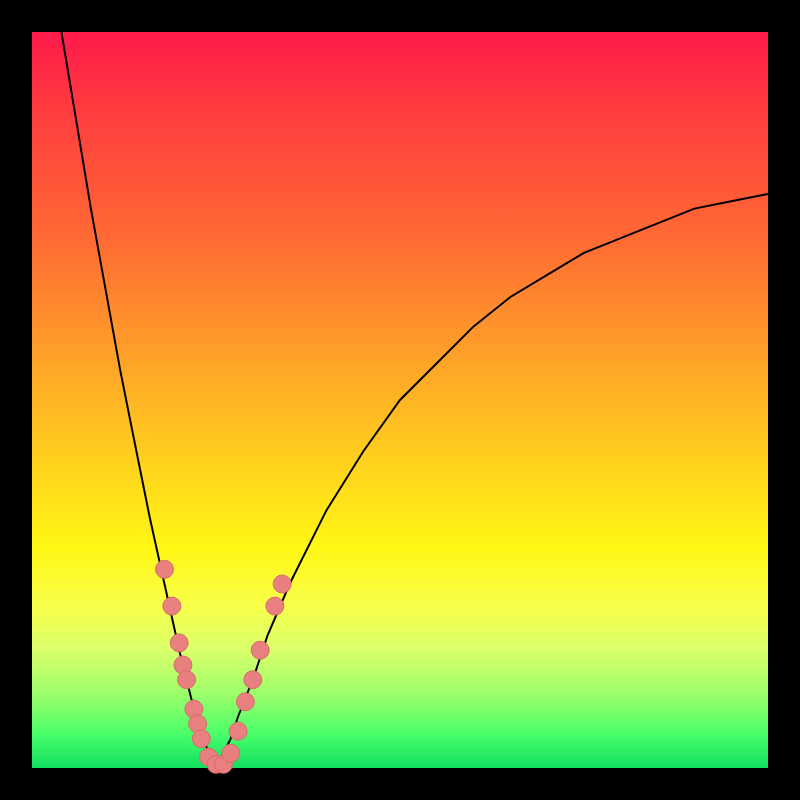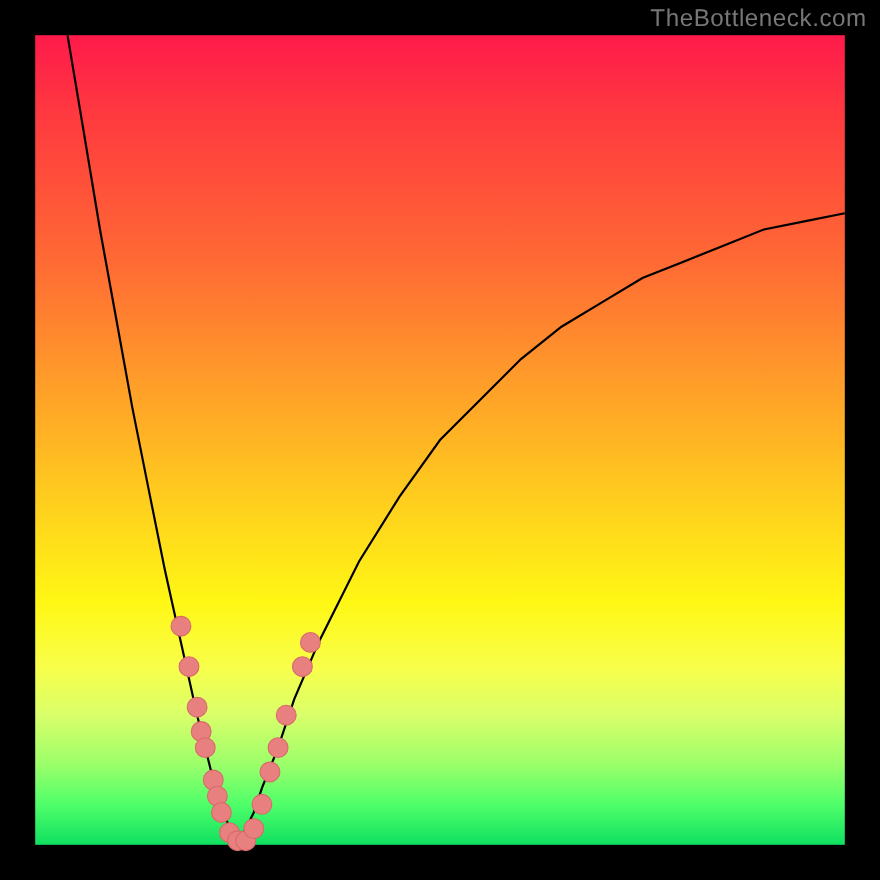--- a/index.html
+++ b/index.html
@@ -56,21 +56,20 @@
     left: 0;
     width: 736px;
     height: 736px;
     overflow: visible;
   }
 </style>
 </head>
 <body>
 
 <div class="frame">
-  <div class="watermark">TheBottleneck.com</div>
   <div class="plot">
     <svg class="overlay" viewBox="0 0 736 736" preserveAspectRatio="none">
       <g>
         <path fill="none" stroke="#000" stroke-width="2" d="M29.4 0.0 L44.2 88.3 L58.9 176.6 L73.6 257.6 L88.3 338.6 L103.0 412.2 L117.8 485.8 L132.5 552.0 L147.2 618.2 L154.6 647.7 L161.9 677.1 L169.3 699.2 L176.6 721.3 L184.0 736.0 "></path>
         <path fill="none" stroke="#000" stroke-width="2" d="M184.0 736.0 L191.4 721.3 L198.7 706.6 L206.1 684.5 L220.8 647.7 L235.5 603.5 L257.6 552.0 L294.4 478.4 L331.2 419.5 L368.0 368.0 L404.8 331.2 L441.6 294.4 L478.4 265.0 L515.2 242.9 L552.0 220.8 L588.8 206.1 L625.6 191.4 L662.4 176.6 L699.2 169.3 L736.0 161.9 "></path>
       </g>
       <g>
           <circle cx="132.5" cy="537.3" r="9" fill="#e98080" stroke="#d86a6a" stroke-width="1"></circle>
           <circle cx="139.8" cy="574.1" r="9" fill="#e98080" stroke="#d86a6a" stroke-width="1"></circle>
           <circle cx="147.2" cy="610.9" r="9" fill="#e98080" stroke="#d86a6a" stroke-width="1"></circle>

